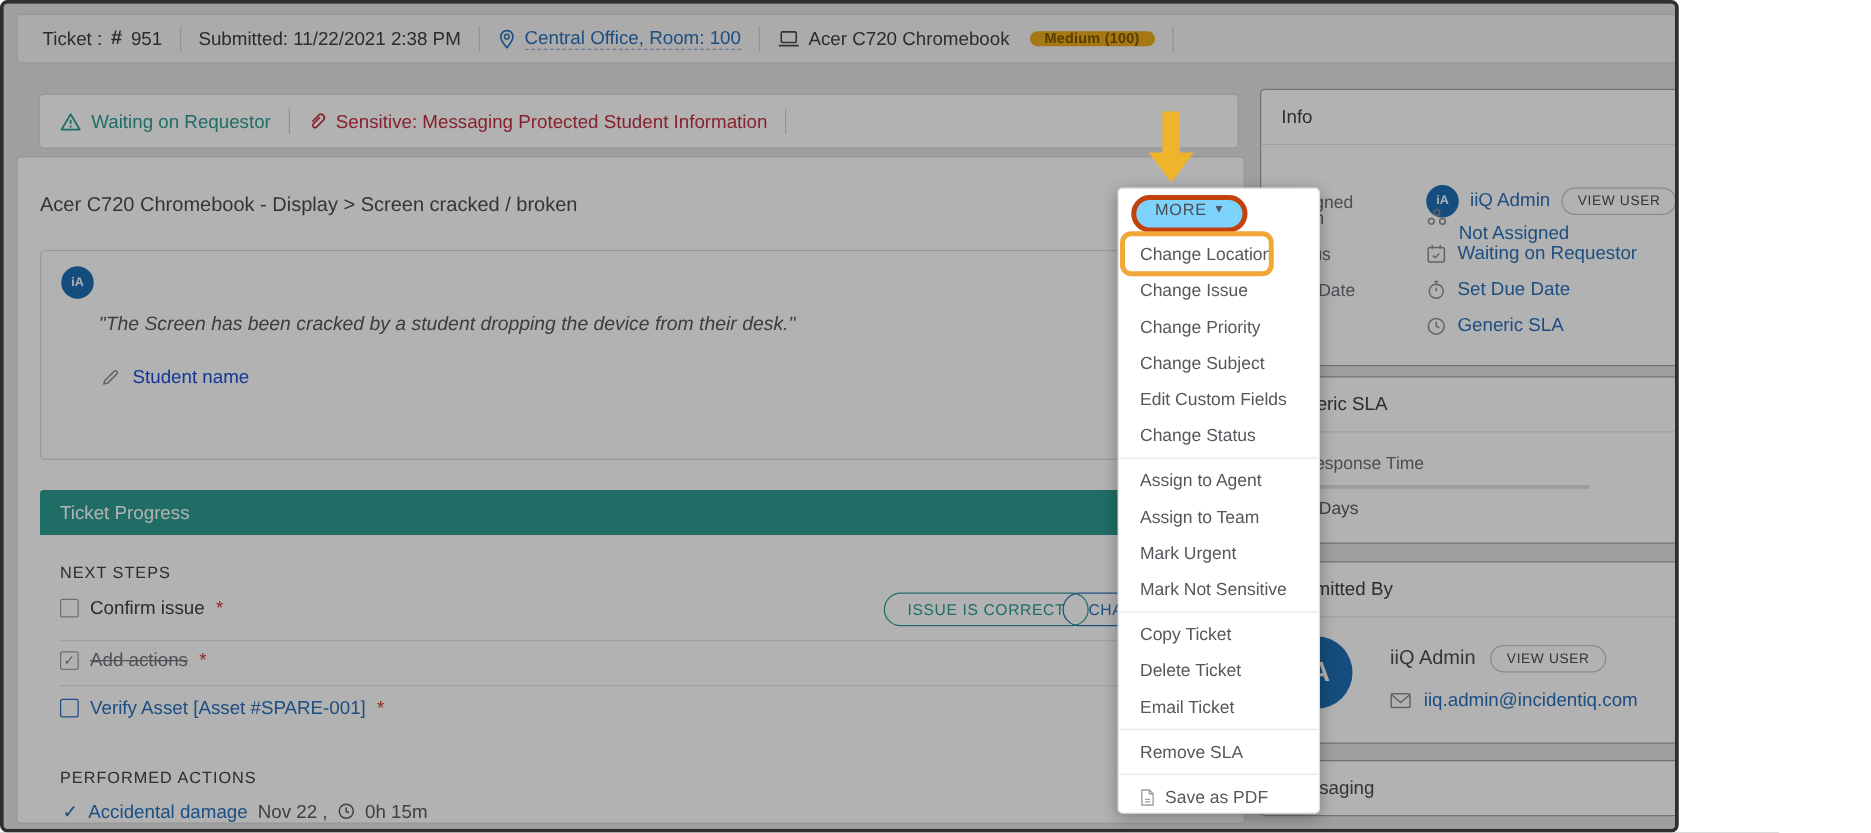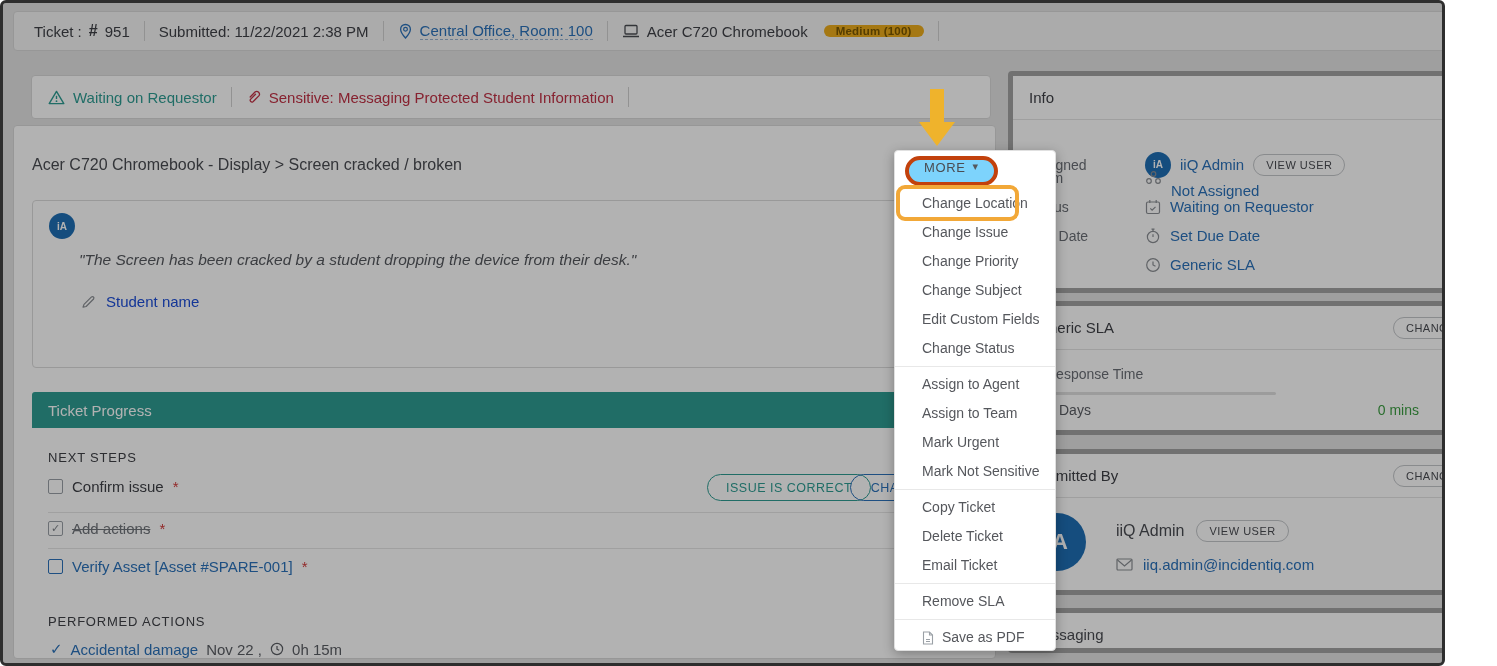--- a/index.html
+++ b/index.html
@@ -3,21 +3,21 @@
 <meta charset="utf-8">
 <style>
   :root{
     --accent-teal:#2E9D93; --link-blue:#2B72BA; --alert-red:#C13145;
     --badge-gold:#ECAC1C; --annotation-orange:#F2A838; --arrow-yellow:#EFB32C;
     --success-green:#3FAE49;
   }
   *{box-sizing:border-box;margin:0;padding:0;}
   html,body{margin:0;padding:0;}
   body{font-family:"Liberation Sans","DejaVu Sans",sans-serif;}
-  .page{position:relative;width:1445px;height:666px;background:#e4e4e4;
+  .page{position:relative;width:1343px;height:666px;background:#e4e4e4;
         border:3px solid #2e2e2e;border-radius:6px;overflow:hidden;}
   .abs{position:absolute;}
   .card{background:#fff;border:1px solid #d8d8d8;border-radius:4px;}
   .vsep{display:inline-block;width:1px;height:20px;background:#d2d2d2;margin:0 14px;flex:none;}
   .ico{display:inline-flex;align-items:center;justify-content:center;flex:none;}
 
   
   .topbar{left:10px;top:8px;width:1477px;height:40px;background:#f5f5f5;
           display:flex;align-items:center;padding:0 20px;font-size:15px;color:#3f4147;}
   .topbar .grp{display:flex;align-items:center;gap:7px;}
@@ -62,21 +62,21 @@
   .pill-btn{display:inline-flex;align-items:center;justify-content:center;height:27px;
             border-radius:14px;font-size:12.5px;letter-spacing:.5px;background:transparent;
             padding:0 18px;cursor:pointer;white-space:nowrap;}
   .pill-teal{border:1.5px solid var(--accent-teal);color:var(--accent-teal);}
   .pill-blue{border:1.5px solid var(--link-blue);color:var(--link-blue);}
   .performedrow{position:absolute;display:flex;align-items:center;gap:8px;font-size:15px;}
   .checkmark-blue{color:var(--link-blue);font-size:15px;font-weight:bold;}
   .graytext{color:#5a5d63;}
 
   
-  .panel{position:absolute;left:1005px;width:482px;background:#fff;border:5px solid #a3a3a3;border-radius:4px;}
+  .panel{position:absolute;left:1005px;width:482px;background:#fff;border:1px solid #a3a3a3;border-radius:4px;}
   .panel-hd{height:44px;display:flex;align-items:center;justify-content:space-between;
             padding:0 16px;border-bottom:1px solid #e4e4e4;font-size:15px;color:#3f4147;}
   .pill-sm{border:1px solid #c4c7ca;border-radius:12px;font-size:11px;color:#4a4c52;
            letter-spacing:.5px;padding:4px 12px;background:#fff;cursor:pointer;white-space:nowrap;}
   .inforow{position:absolute;left:16px;right:12px;height:29px;display:flex;align-items:center;}
   .inforow .lbl{width:116px;font-size:14px;color:#6b6f76;flex:none;}
   .inforow .val{display:flex;align-items:center;gap:9px;font-size:15px;color:var(--link-blue);}
   .avatar-info{position:relative;width:26px;height:26px;border-radius:50%;background:#1F6FB5;
                color:#fff;font-size:10px;display:flex;align-items:center;justify-content:center;
                font-weight:bold;flex:none;}
@@ -98,21 +98,21 @@
 
   
   .overlay{position:absolute;inset:0;background:rgba(0,0,0,0.30);z-index:40;}
   .popup{position:absolute;left:891px;top:147px;width:162px;height:501px;background:#fff;
          border:1px solid #e0e0e0;border-radius:4px;box-shadow:0 3px 12px rgba(0,0,0,.3);z-index:50;}
   .more-btn{position:absolute;left:10px;top:5px;height:30px;padding:0 15px;background:#7dd3fc;
             border:4px solid #c2410c;border-radius:16px;display:inline-flex;align-items:flex-start;
             gap:7px;font-size:13px;color:#4a4c52;letter-spacing:.6px;cursor:pointer;}
   .caret{font-size:11px;color:#55575c;}
   .menu{position:absolute;left:0;top:38px;width:100%;}
-  .menu-item{height:29px;line-height:29px;padding-left:27px;font-size:14px;color:#55575c;
+  .menu-item{height:29px;line-height:29px;padding-left:17px;font-size:14px;color:#55575c;
              cursor:pointer;white-space:nowrap;display:flex;align-items:center;gap:8px;}
   .menu-sep{height:1px;background:#e8e8e8;margin:3px 0;}
   .highlight-box{position:absolute;left:893px;top:182px;width:123px;height:36px;
                  border:4px solid var(--annotation-orange);border-radius:9px;z-index:55;pointer-events:none;}
   .arrow{position:absolute;left:916px;top:86px;z-index:60;pointer-events:none;}
   svg.icon{display:block;}
 </style>
 </head>
 <body>
 

